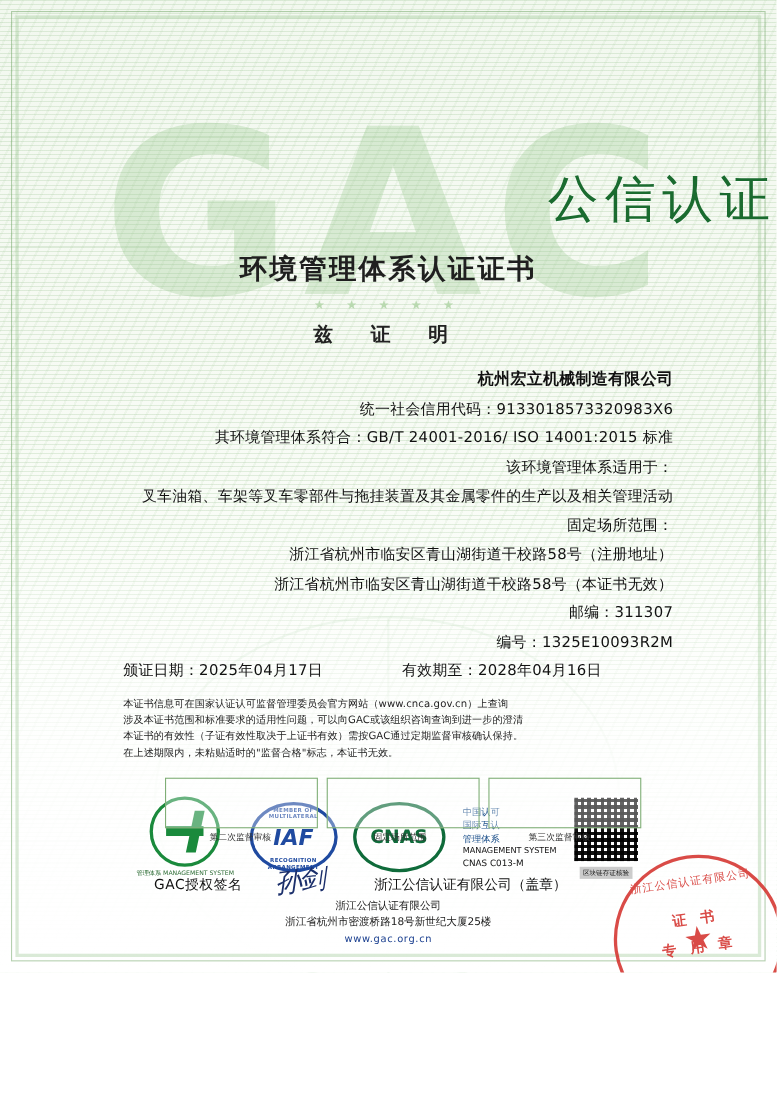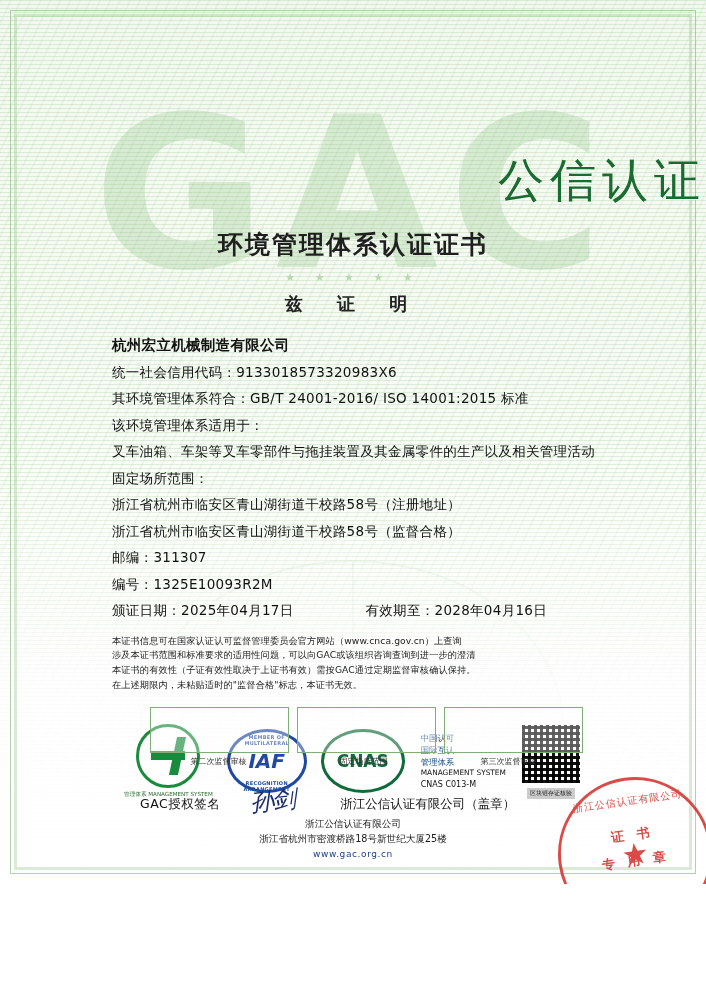--- a/index.html
+++ b/index.html
@@ -111,21 +111,21 @@
     font-size:18px;letter-spacing:14px;color:#222;font-weight:600;
   }
 
   .body-block{
     margin:22px 0 0 112px;
     width:500px;
     font-size:13.5px;
     color:#111;
     line-height:1.0;
   }
-  .body-block .line{margin-bottom:13px;letter-spacing:.3px;}
+  .body-block .line{margin-bottom:13px;letter-spacing:.3px;text-align:right;}
   .company{font-weight:bold;font-size:14.5px;}
   .dates{display:flex;gap:72px;}
 
   .notes{
     margin:16px 0 0 112px;
     width:490px;
     font-size:9.2px;
     color:#222;
     line-height:1.62;
     letter-spacing:.1px;
@@ -279,21 +279,21 @@
     <div class="hereby">兹 证 明</div>
 
     <div class="body-block">
       <div class="line company">杭州宏立机械制造有限公司</div>
       <div class="line">统一社会信用代码：9133018573320983X6</div>
       <div class="line">其环境管理体系符合：GB/T 24001-2016/ ISO 14001:2015 标准</div>
       <div class="line">该环境管理体系适用于：</div>
       <div class="line">叉车油箱、车架等叉车零部件与拖挂装置及其金属零件的生产以及相关管理活动</div>
       <div class="line">固定场所范围：</div>
       <div class="line">浙江省杭州市临安区青山湖街道干校路58号（注册地址）</div>
-      <div class="line">浙江省杭州市临安区青山湖街道干校路58号（监督合格）</div>
+      <div class="line">浙江省杭州市临安区青山湖街道干校路58号（本证书无效）</div>
       <div class="line">邮编：311307</div>
       <div class="line">编号：1325E10093R2M</div>
       <div class="line dates">
         <span>颁证日期：2025年04月17日</span>
         <span>有效期至：2028年04月16日</span>
       </div>
     </div>
 
     <div class="notes">
       <div>本证书信息可在国家认证认可监督管理委员会官方网站（www.cnca.gov.cn）上查询</div>

